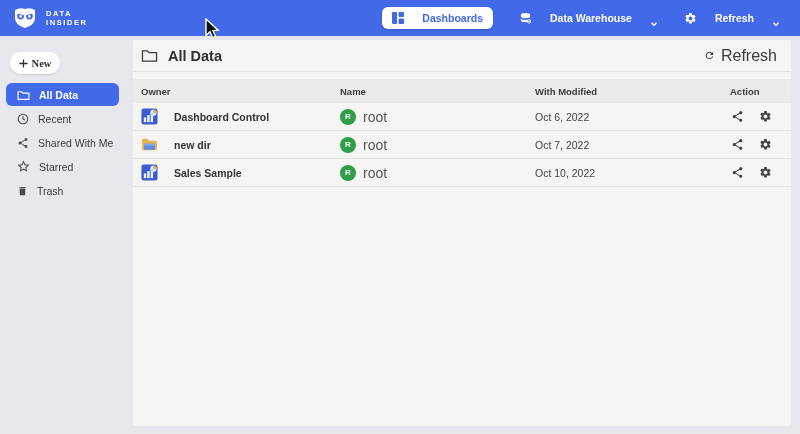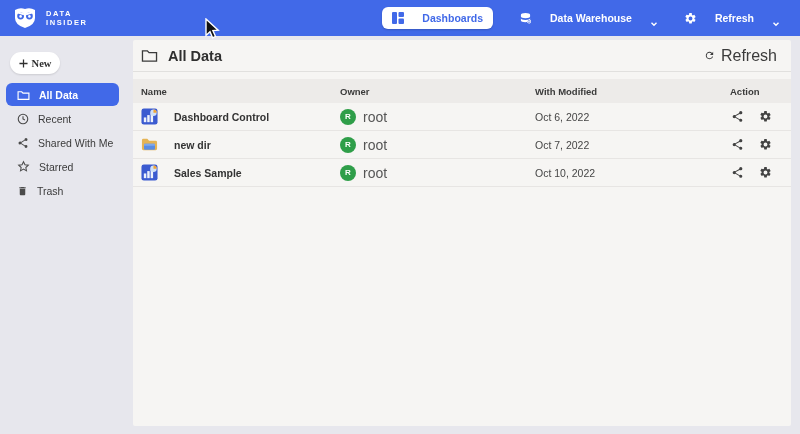--- a/index.html
+++ b/index.html
@@ -238,22 +238,22 @@
         <span style="display:flex">
           <svg width="11" height="11" viewBox="0 0 24 24" fill="#3b3b3b">
             <path d="M17.65 6.35A8 8 0 1 0 19.73 14h-2.08A6 6 0 1 1 12 6a5.9 5.9 0 0 1 4.22 1.78L13 11h7V4z"></path>
           </svg>
         </span>
         <span>Refresh</span>
       </button>
     </div>
 
     <div class="grid-row thead">
+      <span class="col">Owner</span>
       <span class="col">Name</span>
-      <span class="col">Owner</span>
       <span class="col">With Modified</span>
       <span class="col">Action</span>
     </div>
 
     <div class="grid-row trow">
       <div class="name-cell">
         <span style="display:flex">
           <svg width="17" height="17" viewBox="0 0 18 18">
             <rect x="0.5" y="0.5" width="17" height="17" rx="2.5" fill="#3b5bd0"></rect>
             <rect x="3" y="10" width="2.6" height="5" fill="#eef2fb"></rect>

